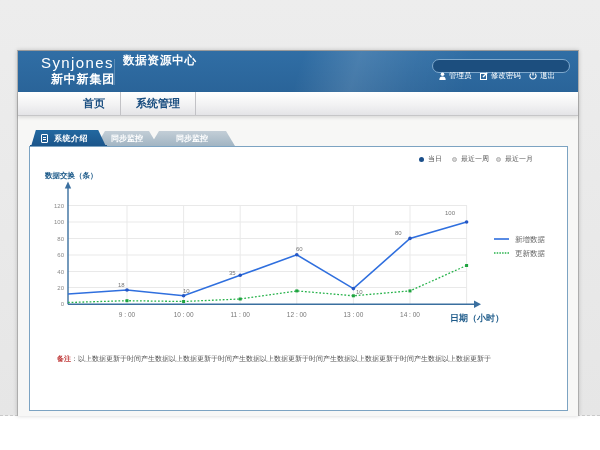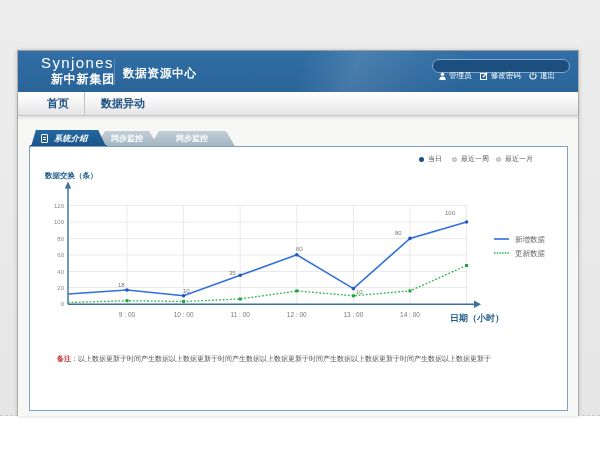--- a/index.html
+++ b/index.html
@@ -12,47 +12,47 @@
          box-shadow:0 0 4px rgba(0,0,0,.18); }
   
   .hdr { position:absolute; left:0; top:0; width:560px; height:41px;
          background:linear-gradient(180deg,#306ea5 0%,#2a6499 100%); overflow:hidden; }
   .hdr .sheen { position:absolute; left:0; top:0; width:560px; height:41px;
          background:linear-gradient(107deg, rgba(255,255,255,0) 50%, rgba(255,255,255,.13) 60%, rgba(255,255,255,.05) 70%, rgba(255,255,255,0) 80%); }
   .logo { position:absolute; left:0; top:0; color:#fff; }
   .logo .en { position:absolute; left:23px; top:5px; font-size:15px; letter-spacing:1.4px; line-height:14px; white-space:nowrap; }
   .logo .cn { position:absolute; left:33px; top:22.5px; font-size:12px; font-weight:bold; letter-spacing:.8px; line-height:11px; white-space:nowrap; }
   .hdiv { position:absolute; left:96px; top:8px; width:1px; height:26px; background:rgba(255,255,255,.22); }
-  .htitle { position:absolute; left:105px; top:15px; color:#fff; font-size:11.5px; font-weight:bold; letter-spacing:.8px; }
+  .htitle { position:absolute; left:105px; top:2px; color:#fff; font-size:11.5px; font-weight:bold; letter-spacing:.8px; }
   .pill { position:absolute; left:414px; top:7.5px; width:138px; height:14px; border-radius:7px;
           background:#1c4e7e; border:1px solid #7fa9cd; color:#fff; font-size:7.5px;
           display:flex; align-items:center; justify-content:space-between; padding:0 14px 0 6px; }
   .pill span { display:flex; align-items:center; gap:3px; white-space:nowrap;margin-top:20px; }
   
   .nav { position:absolute; left:0; top:41px; width:560px; height:24px;
          background:linear-gradient(180deg,#ffffff 0%,#f2f2f3 55%,#e4e4e7 100%);
          border-bottom:1px solid #c6c6c8; box-shadow:0 2px 3px rgba(0,0,0,.10);
-         display:flex; }
+         display:flex;padding-left:36px; }
   .nav div { font-size:11px; font-weight:bold; color:#1a4e80; text-align:center; line-height:23px;
              border-right:1px solid #c2c2c6; }
   .nav div.n1{width:67px; padding-left:14px;} .nav div.n2{width:76px;} .nav div.n3{width:75px;}
   .nav div.n4{width:77px;} .nav div.n5{width:76px; border-right:none;}
   
   .tab2 { position:absolute; left:78px; top:80px; width:62px; height:15px;
           background:linear-gradient(180deg,#c3ced7,#a2b5c3);
           clip-path:polygon(9px 0%, calc(100% - 9px) 0%, 100% 100%, 0% 100%);
           color:#fff; font-size:8px; font-weight:bold; text-align:center; line-height:15px; }
   .tab3 { position:absolute; left:131px; top:80px; width:86px; height:15px;
           background:linear-gradient(180deg,#c3ced7,#a2b5c3);
           clip-path:polygon(10px 0%, calc(100% - 9px) 0%, 100% 100%, 1px 100%);
           color:#fff; font-size:8px; font-weight:bold; text-align:center; line-height:15px; }
   .tab1 { position:absolute; left:13px; top:78.5px; width:75px; height:17px;
           background:linear-gradient(180deg,#2268a0,#1b5489);
           clip-path:polygon(5px 0%, calc(100% - 8px) 0%, 100% 100%, 0% 100%);
-          color:#fff; font-size:8px; font-weight:bold; line-height:17px;font-style:italic; }
+          color:#fff; font-size:8px; font-weight:bold; line-height:17px; }
   .tab1 .txt { position:absolute; left:23px; top:0; letter-spacing:.5px; }
   .tab1 .ic { position:absolute; left:10px; top:4px; width:7px; height:9px;
               border:1px solid #fff; border-radius:1px; }
   .tab1 .ic:before { content:""; position:absolute; left:1px; top:2px; width:3px; height:1px; background:#fff; box-shadow:0 2px 0 #fff; }
   .tabbase { position:absolute; left:12px; top:93.5px; width:77px; height:2.5px; background:#1b5489; }
   .tabbase2 { position:absolute; left:89px; top:94.5px; width:128px; height:1.5px; background:#87a5bd; }
   
   .panel { position:absolute; left:11px; top:95px; width:539px; height:265px;
            background:#fff; border:1px solid #7ca3c2; }
   
@@ -88,21 +88,21 @@
               <path d="M3 5 L7.2 0.8" stroke="#fff" stroke-width="1.4"></path>
             </svg>修改密码</span>
         <span><svg width="8" height="8" viewBox="0 0 8 8">
               <path d="M4 0.4 L4 3.4" stroke="#fff" stroke-width="1.2"></path>
               <path d="M2 1.6 A3.1 3.1 0 1 0 6 1.6" fill="none" stroke="#fff" stroke-width="1.1"></path>
             </svg>退出</span>
       </div>
     </div>
     <div class="nav">
       <div class="n1">首页</div>
-        <div class="n5">数据异动</div>
+        <div class="n3">系统管理</div>
     </div>
     <div class="tab2">同步监控</div>
     <div class="tab3">同步监控</div>
     <div class="tabbase"></div>
     <div class="tabbase2"></div>
     <div class="tab1">
         <span class="ic"></span>
         <span class="txt">系统介绍</span>
       </div>
     <div class="panel"></div>

